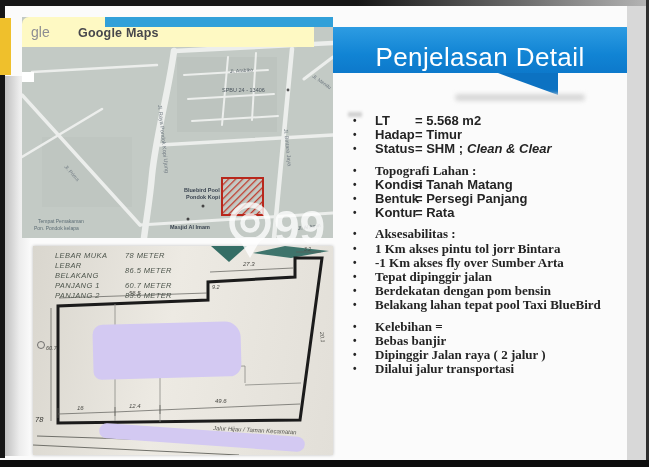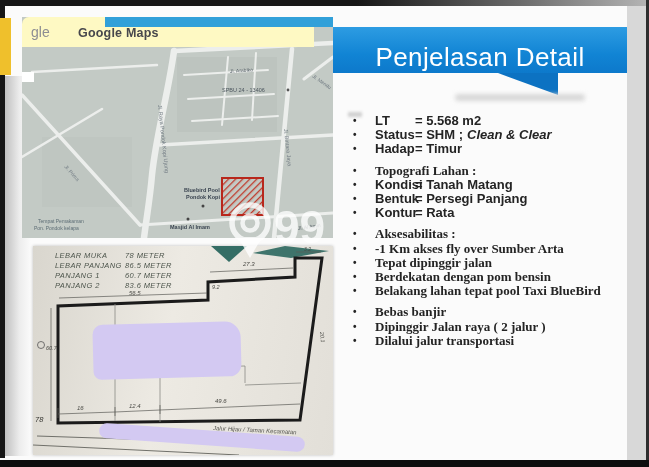--- a/index.html
+++ b/index.html
@@ -177,21 +177,21 @@
         <text x="182" y="157">49.6</text>
         <text transform="translate(180,184) rotate(3)" fill="#55554f">Jalur Hijau / Taman Kecamatan</text>
       </g>
     </svg>
     <div class="notes">
       <div class="nrow">
         <span class="nl">LEBAR MUKA</span>
         <span class="nv">78  METER</span>
       </div>
       <div class="nrow">
-        <span class="nl">LEBAR PANJANG</span>
+        <span class="nl">LEBAR BELAKANG</span>
         <span class="nv">86.5 METER</span>
       </div>
       <div class="nrow">
         <span class="nl">PANJANG 1</span>
         <span class="nv">60.7 METER</span>
       </div>
       <div class="nrow">
         <span class="nl">PANJANG 2</span>
         <span class="nv">83.6 METER</span>
       </div>
@@ -216,28 +216,28 @@
   <div class="abs sm1"></div>
   <div class="abs sm2"></div>
 
   <div class="abs details">
     <div class="grp">
       <div class="row">
         <span class="k">LT</span>
         <span class="v">= 5.568 m2</span>
       </div>
       <div class="row">
+        <span class="k">Hadap</span>
+        <span class="v">= Timur</span>
+      </div>
+      <div class="row">
         <span class="k">Status</span>
         <span class="v">= SHM ;</span>
         <span class="vi">Clean &amp; Clear</span>
       </div>
-      <div class="row">
-        <span class="k">Hadap</span>
-        <span class="v">= Timur</span>
-      </div>
     </div>
     <div class="grp">
       <div class="row">
         <span class="t">Topografi Lahan :</span>
       </div>
       <div class="row">
         <span class="k">Kondisi</span>
         <span class="v">= Tanah Matang</span>
       </div>
       <div class="row">
@@ -247,33 +247,39 @@
       <div class="row">
         <span class="k">Kontur</span>
         <span class="v">= Rata</span>
       </div>
     </div>
     <div class="grp">
       <div class="row">
         <span class="t">Aksesabilitas :</span>
       </div>
       <div class="row">
+        <span class="t">1 Km akses pintu tol jorr Bintara</span>
+      </div>
+      <div class="row">
         <span class="t">-1 Km akses fly over Sumber Arta</span>
       </div>
       <div class="row">
         <span class="t">Tepat dipinggir jalan</span>
       </div>
       <div class="row">
         <span class="t">Berdekatan dengan pom bensin</span>
       </div>
       <div class="row">
         <span class="t">Belakang lahan tepat pool Taxi BlueBird</span>
       </div>
     </div>
     <div class="grp">
+      <div class="row">
+        <span class="t">Kelebihan =</span>
+      </div>
       <div class="row">
         <span class="t">Bebas banjir</span>
       </div>
       <div class="row">
         <span class="t">Dipinggir Jalan raya  ( 2 jalur )</span>
       </div>
       <div class="row">
         <span class="t">Dilalui jalur transportasi</span>
       </div>
     </div>

